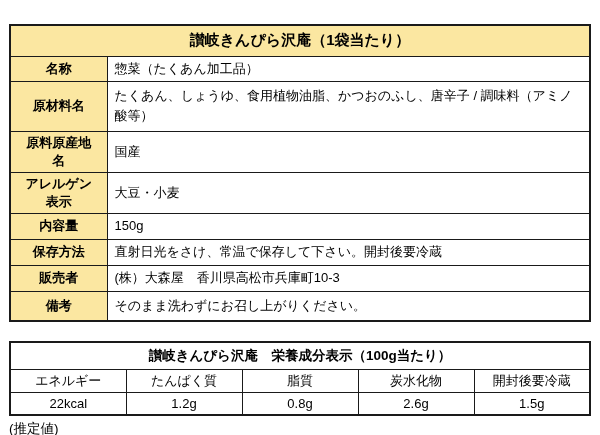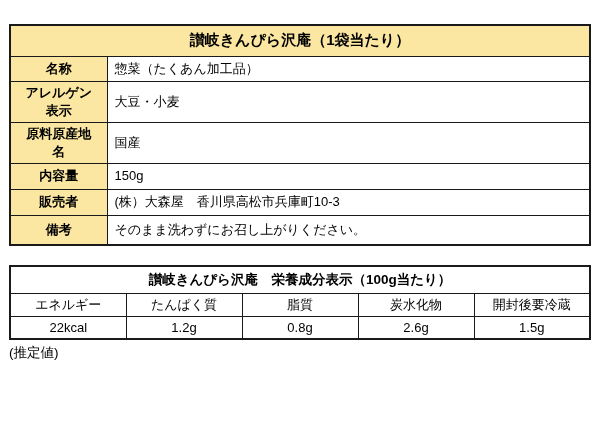--- a/index.html
+++ b/index.html
@@ -70,31 +70,39 @@
         <col>
       </colgroup>
     <tbody>
         <tr>
       <td colspan="2" class="spec-header-cell">讃岐きんぴら沢庵（1袋当たり）</td>
     </tr>
     <tr class="r-name">
       <td class="label-cell">名称</td>
       <td class="value-cell">惣菜（たくあん加工品）</td>
     </tr>
-    <tr class="r-normal">
-      <td class="label-cell">アレルゲン表示</td>
-      <td class="value-cell">大豆・小麦</td>
+    <tr class="r-ingredients">
+      <td class="label-cell">原材料名</td>
+      <td class="value-cell">たくあん、しょうゆ、食用植物油脂、かつおのふし、唐辛子 / 調味料（アミノ酸等）</td>
     </tr>
     <tr class="r-normal">
       <td class="label-cell">原料原産地名</td>
       <td class="value-cell">国産</td>
     </tr>
     <tr class="r-normal">
+      <td class="label-cell">アレルゲン表示</td>
+      <td class="value-cell">大豆・小麦</td>
+    </tr>
+    <tr class="r-normal">
       <td class="label-cell">内容量</td>
       <td class="value-cell">150g</td>
+    </tr>
+    <tr class="r-normal">
+      <td class="label-cell">保存方法</td>
+      <td class="value-cell">直射日光をさけ、常温で保存して下さい。開封後要冷蔵</td>
     </tr>
     <tr class="r-normal">
       <td class="label-cell">販売者</td>
       <td class="value-cell">(株）大森屋　香川県高松市兵庫町10-3</td>
     </tr>
     <tr class="r-last">
       <td class="label-cell">備考</td>
       <td class="value-cell">そのまま洗わずにお召し上がりください。</td>
     </tr>
   </tbody>

